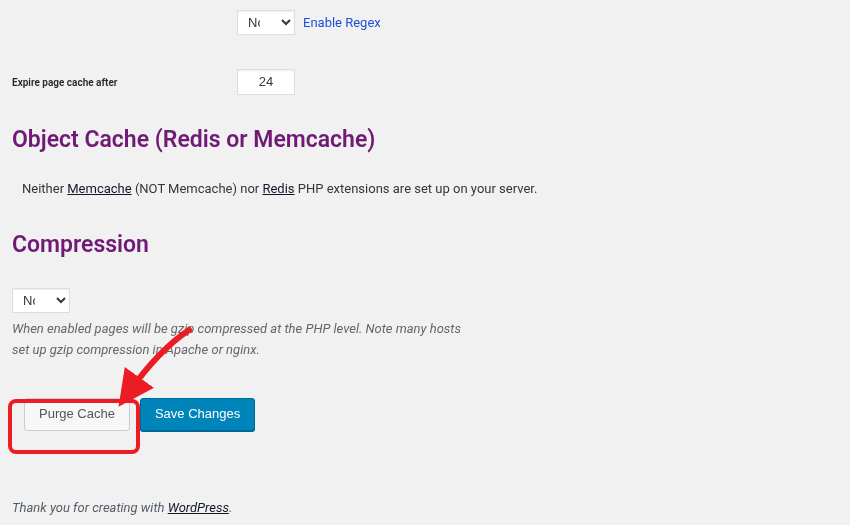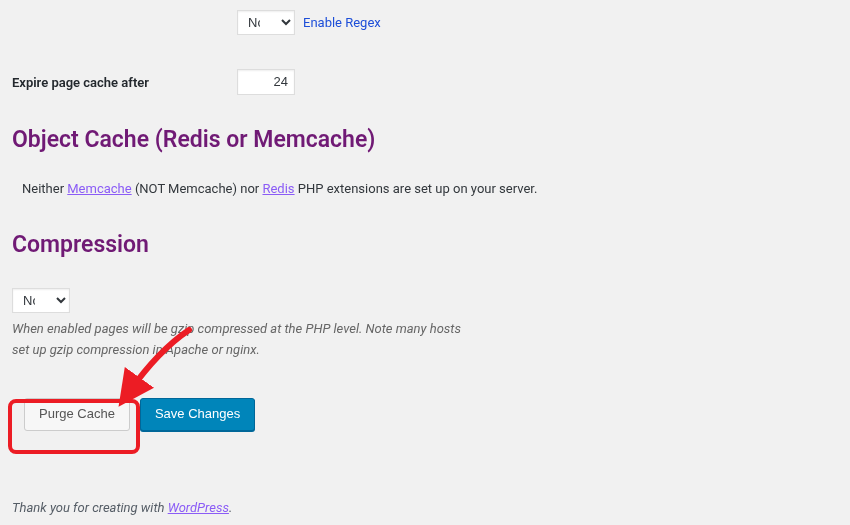--- a/index.html
+++ b/index.html
@@ -13,21 +13,21 @@
       padding: 0 12px;
       position: relative;
     }
     .form-row {
       display: flex;
       align-items: center;
       margin-bottom: 10px;
     }
     .label-col {
       width: 225px;
-      font-size: 13px;
+      font-size: 10px;
       font-weight: 600;
       color: #23282d;
     }
     .field-col {
       display: flex;
       align-items: center;
       gap: 8px;
     }
     select, input[type="text"] {
       font-size: 13px;
@@ -37,40 +37,40 @@
       background: #fff;
       box-shadow: inset 0 1px 2px rgba(0,0,0,0.07);
       color: #32373c;
     }
     select {
       padding-right: 18px;
       appearance: menulist-button;
     }
     .select-sm { width: 58px; }
     .select-hours { width: 80px; }
-    .input-num { width: 58px; text-align: right; }
+    .input-num { width: 58px; text-align: center; }
     .select-label {
       font-size: 13px;
       color: #1d4ed8;
     }
     h2 {
       font-size: 23px;
       font-weight: 600;
       color: #701a75;
       margin: 30px 0 24px 0;
       line-height: 1.3;
     }
     .notice-text {
       font-size: 13px;
       color: #32373c;
       margin: 0 0 10px 10px;
       line-height: 1.6;
     }
     a.link {
-      color: #8b5cf6;
+      color: #0f172a;
       text-decoration: underline;
     }
     .desc-text {
       font-size: 13px;
       font-style: italic;
       color: #666;
       line-height: 1.6;
       max-width: 460px;
       margin-top: 6px;
     }

